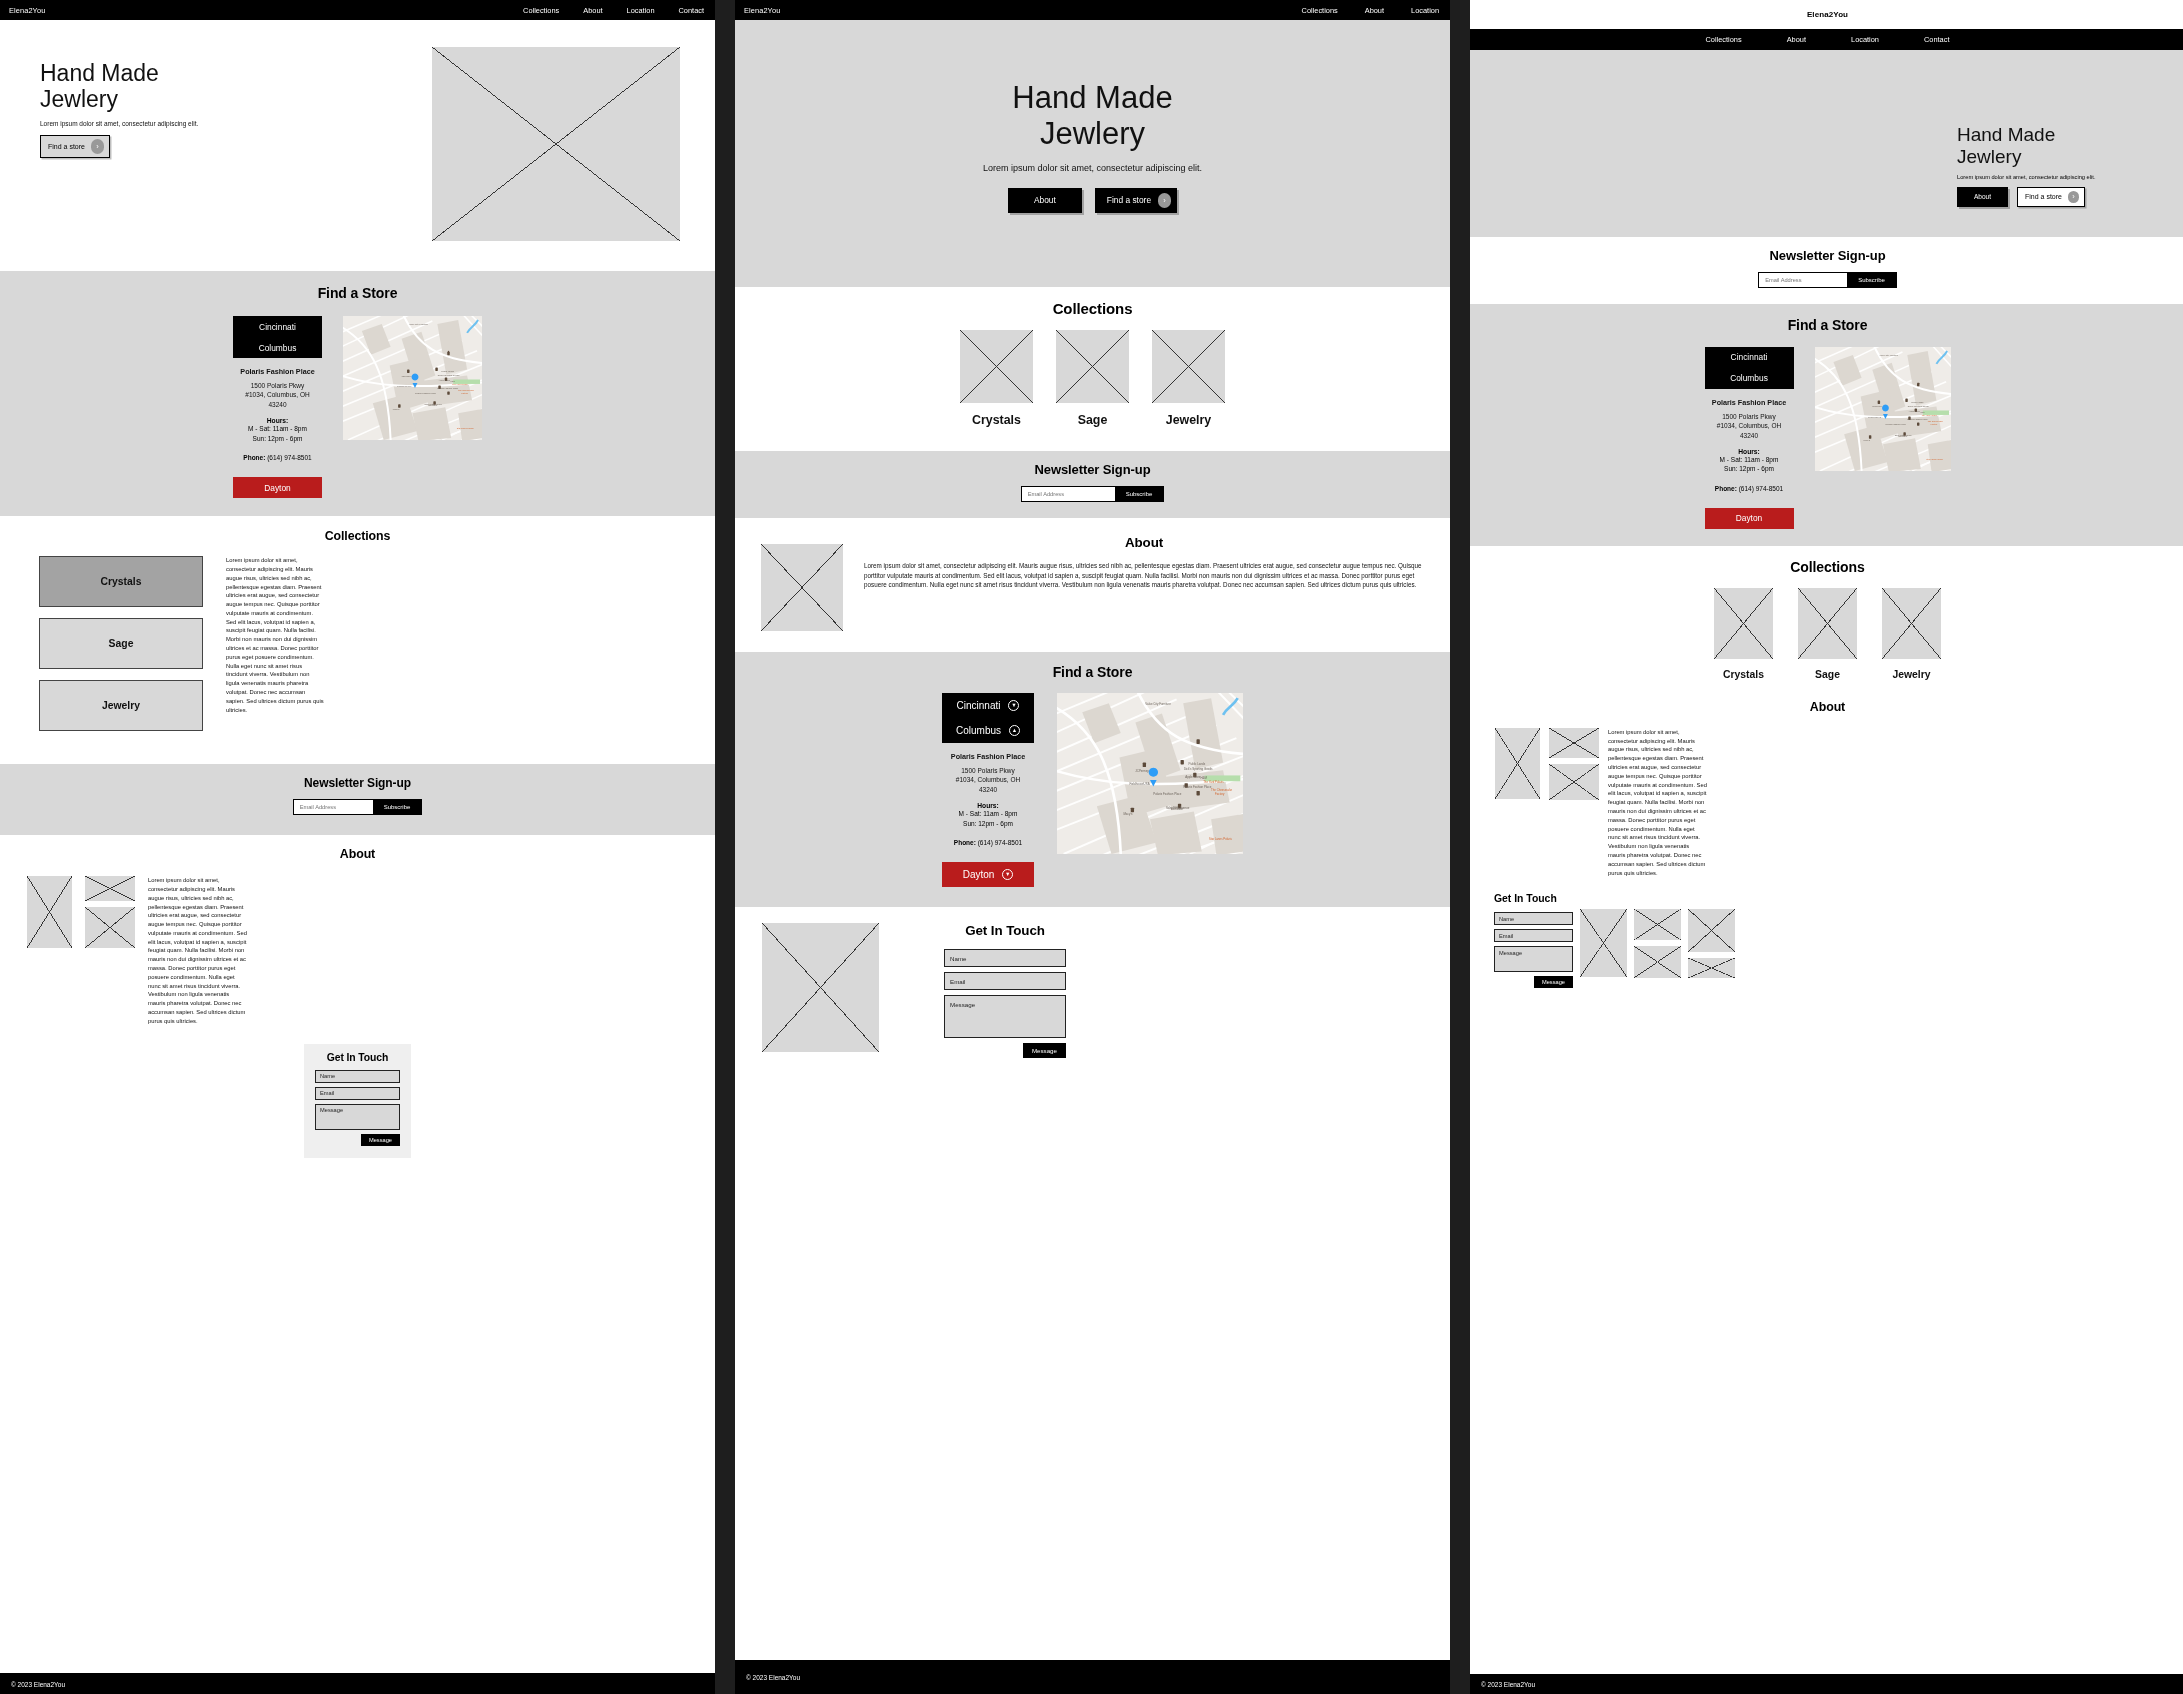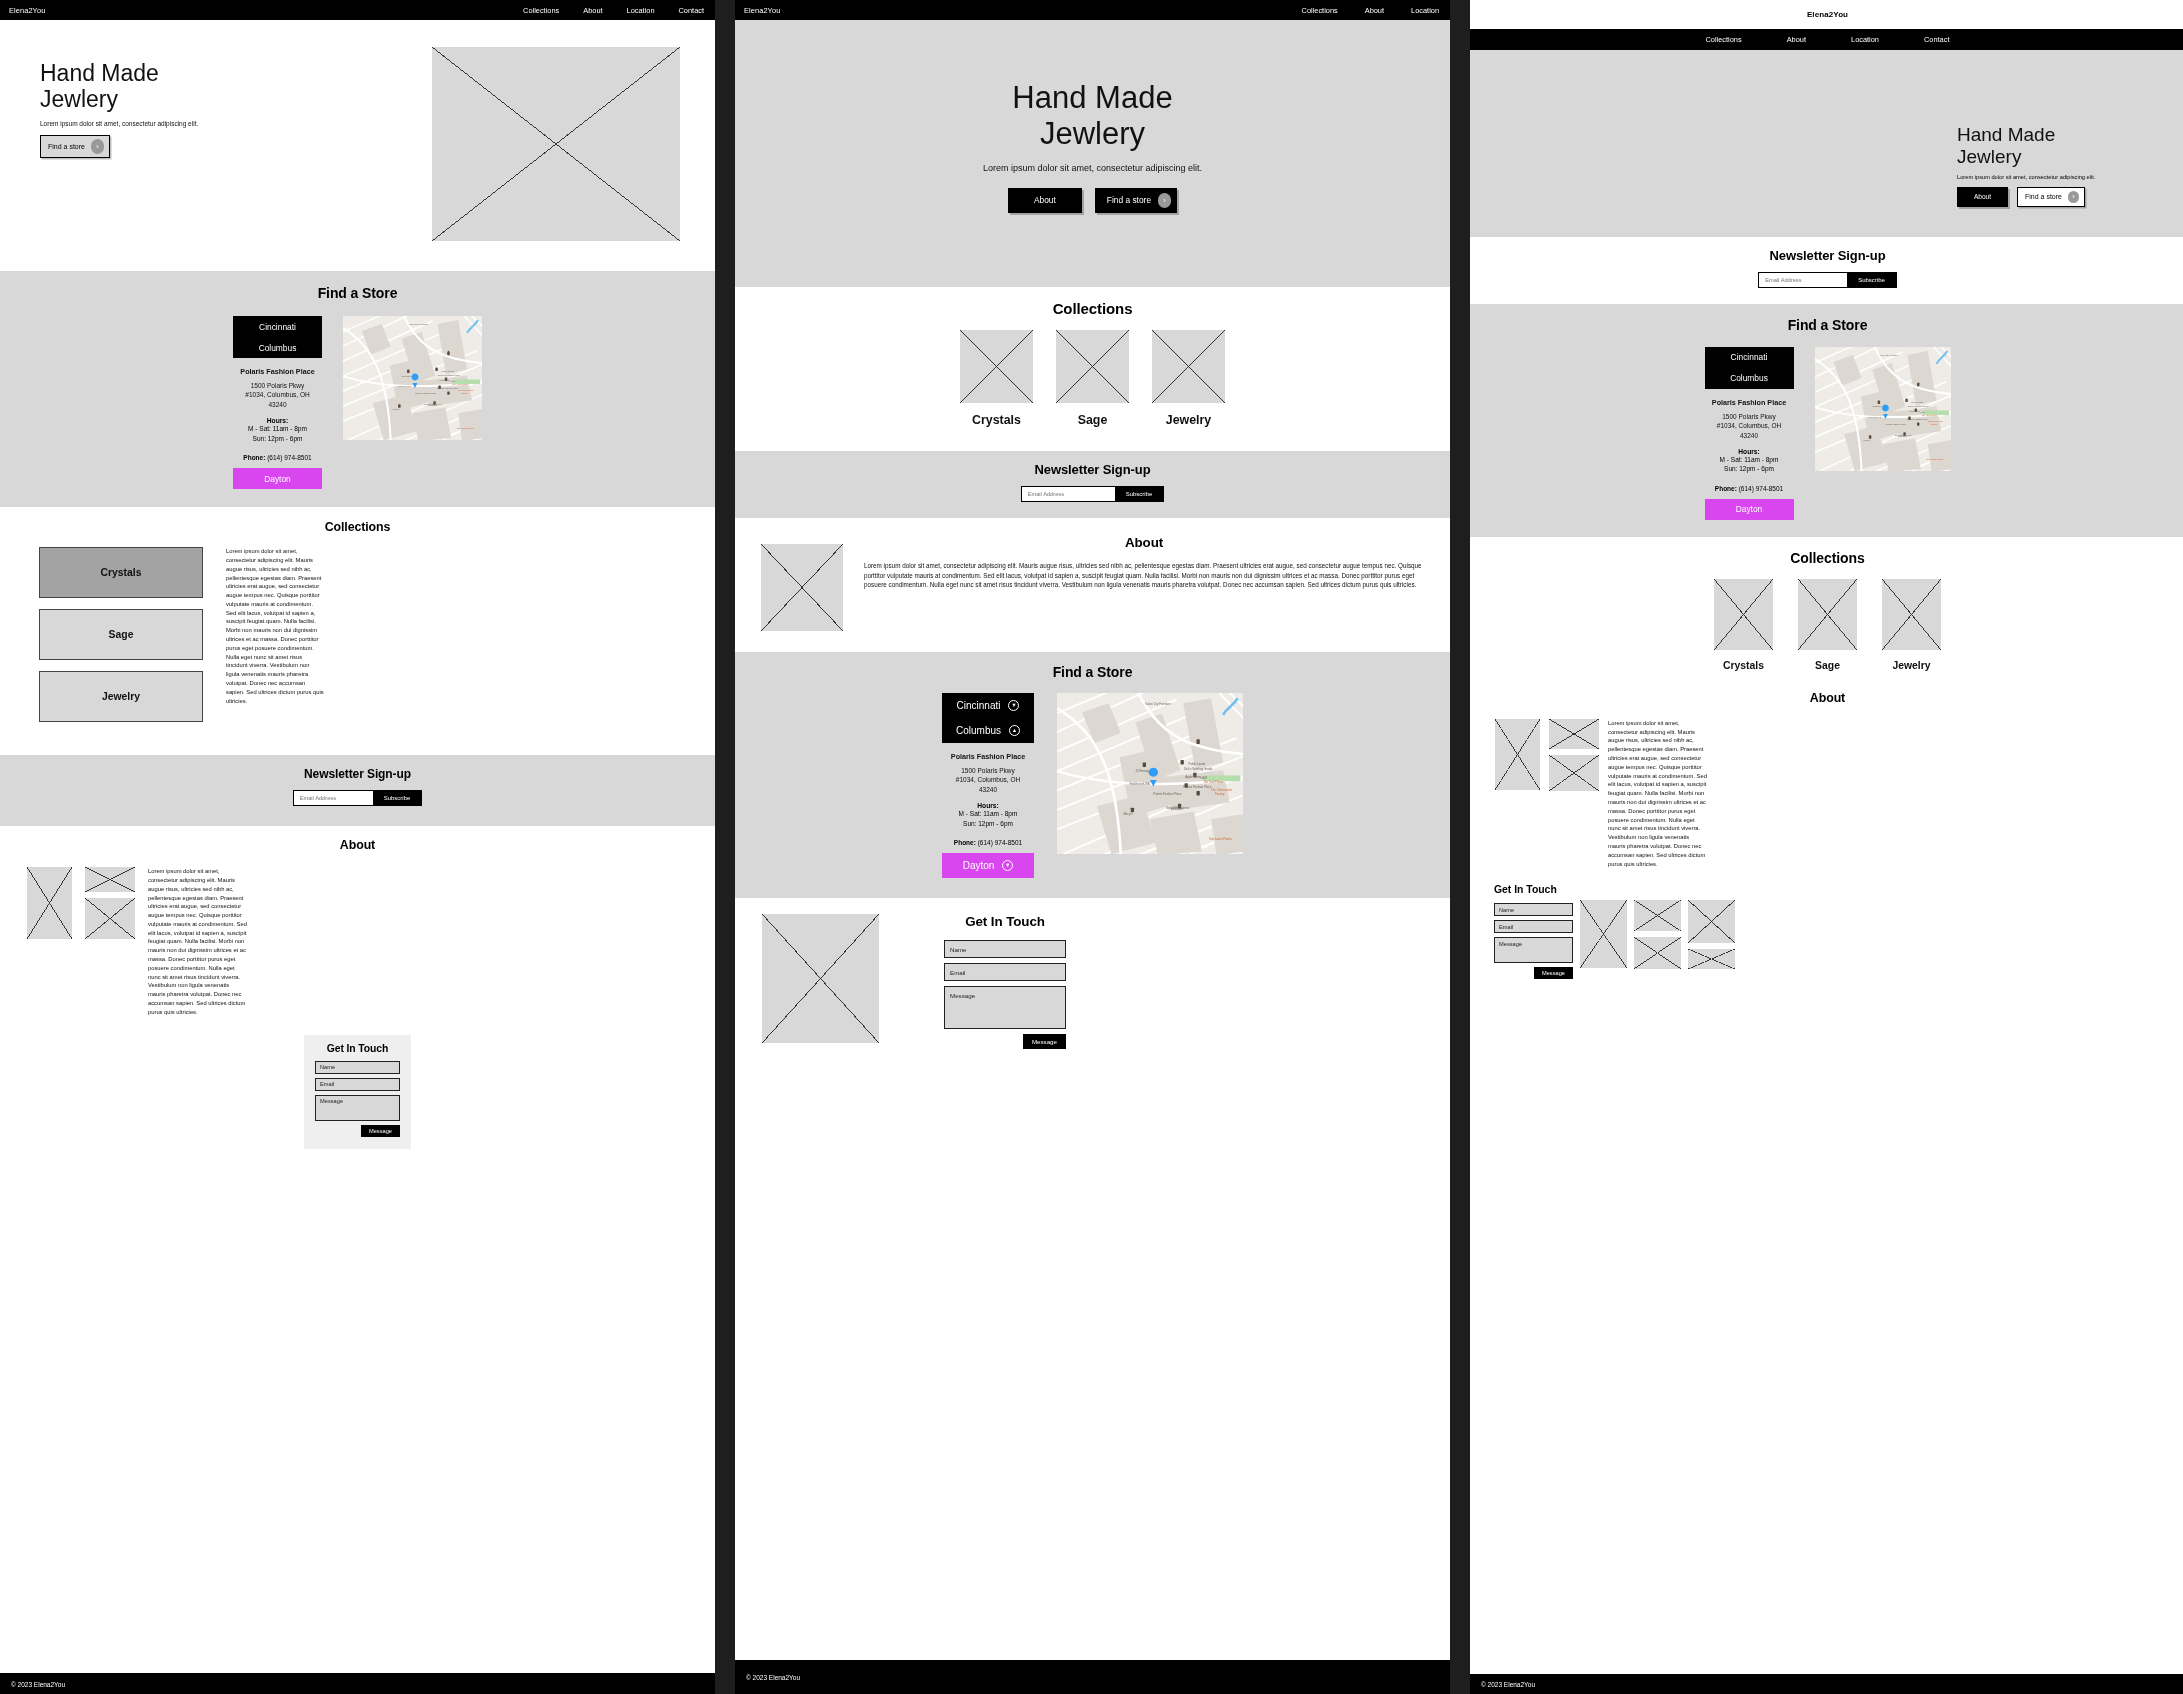--- a/index.html
+++ b/index.html
@@ -113,21 +113,21 @@
     width: 11px; height: 11px; border: 0.8px solid #fff; border-radius: 50%;
     display: inline-flex; align-items: center; justify-content: center;
     font-size: 5.5px; line-height: 1;
   }
   .store-name { font-weight: bold; font-size: 7.2px; margin-top: 9px; color: #111; }
   .store-addr { font-size: 6.5px; margin-top: 5px; line-height: 1.45; color: #111; }
   .store-hours-l { font-weight: bold; font-size: 6.7px; margin-top: 8px; }
   .store-hours { font-size: 6.5px; line-height: 1.45; }
   .store-phone { font-size: 6.5px; margin-top: 11px; }
   .store-phone b { font-weight: bold; }
-  .city-box2 { background: #d946ef; color: #fff; margin-top: 7px; }
+  .city-box2 { background: #b91c1c; color: #fff; margin-top: 16px; }
   .map { width: 194px; height: 164px; position: relative; overflow: hidden; background: #efece8; }
   .map svg { display: block; width: 100%; height: 100%; }
 
   
   .coll1 { display: flex; gap: 23px; padding: 0 39px; align-items: flex-start; }
   .coll1 .cards { width: 164px; }
   .coll-card {
     height: 51px; border: 0.5px solid #444; background: #d8d8d8;
     display: flex; align-items: center; justify-content: center;
     font-size: 10.4px; font-weight: bold; color: #111; margin-bottom: 11px;

